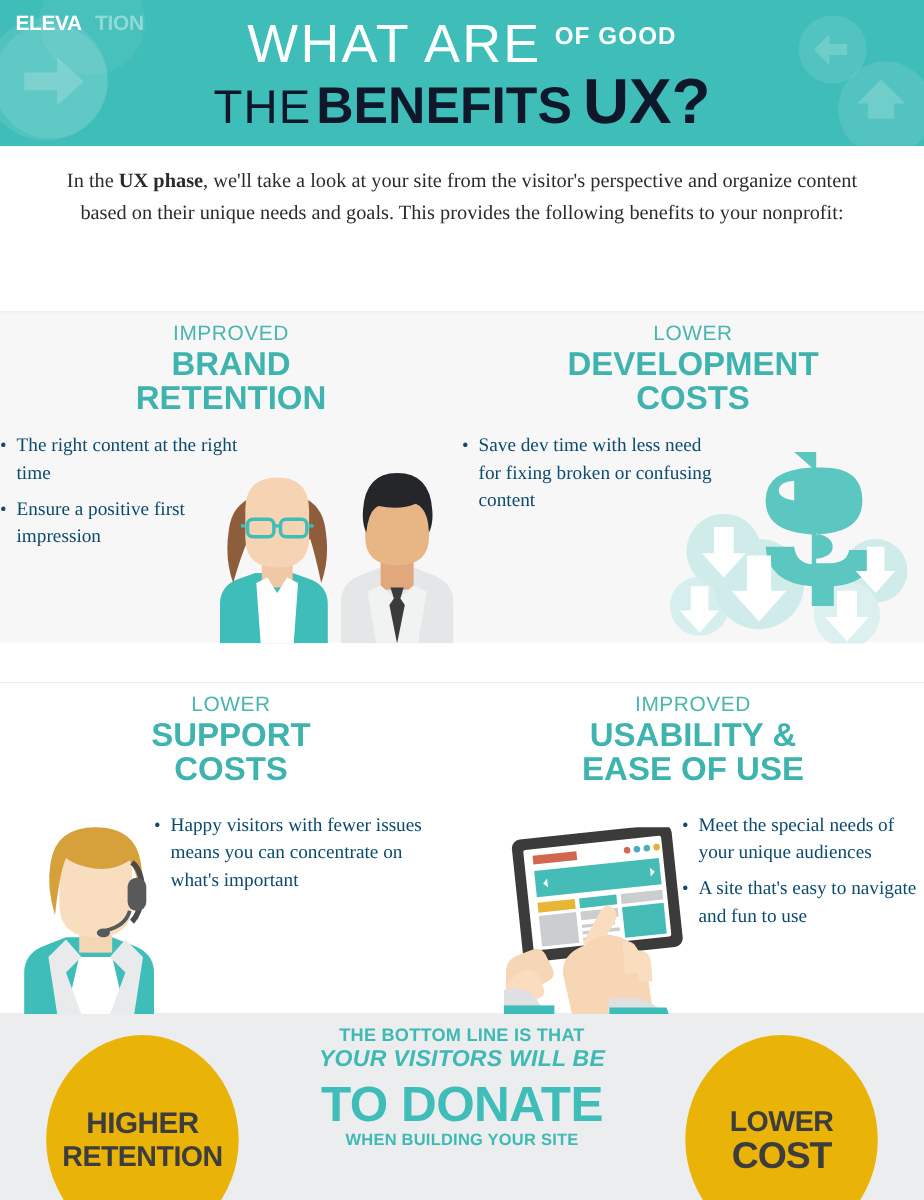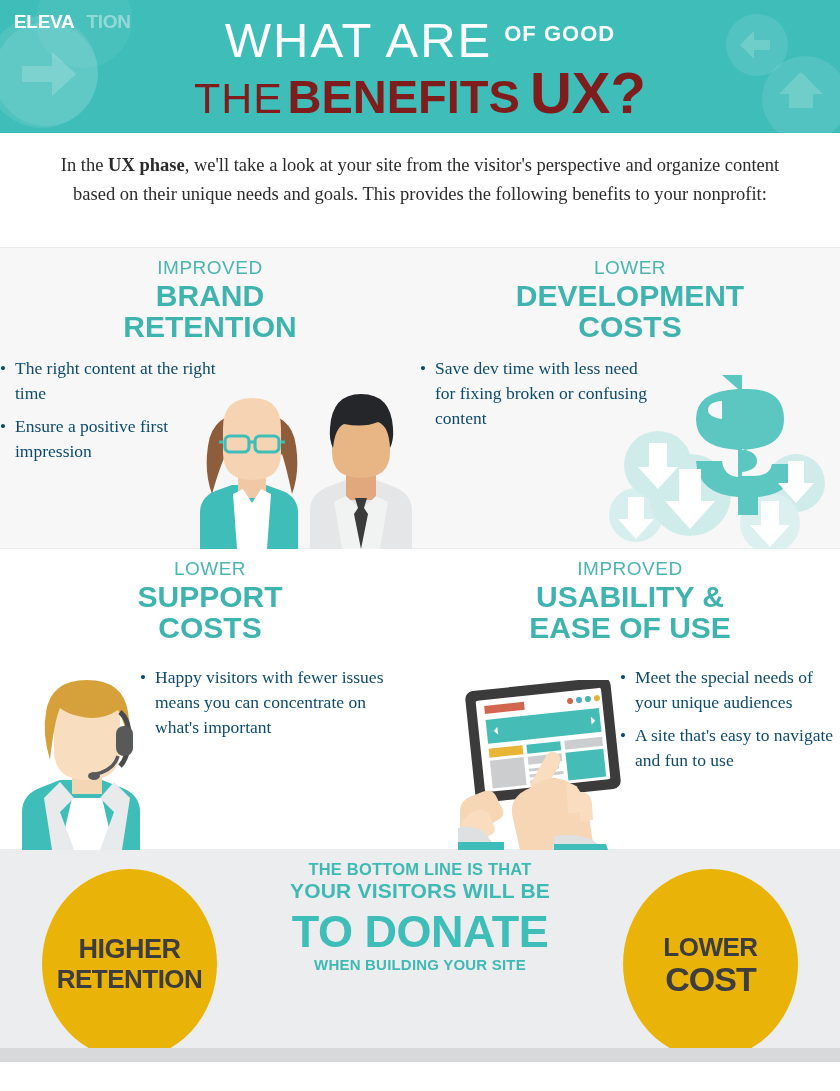--- a/index.html
+++ b/index.html
@@ -36,40 +36,40 @@
     position:absolute; left:0; right:0; top:12px;
     text-align:center; color:#fff; white-space:nowrap;
   }
   .t-what { font-size:49px; font-weight:300; letter-spacing:2px; }
   .t-ofgood {
     font-size:22px; font-weight:bold; letter-spacing:1px;
     position:relative; top:-16px; margin-left:12px;
   }
   .t-l2 {
     position:absolute; left:0; right:0; top:59px;
-    text-align:center; color:#7f1d1d; white-space:nowrap;
+    text-align:center; color:#0f172a; white-space:nowrap;
   }
   .t-the { font-size:43px; font-weight:300; letter-spacing:1px; }
   .t-benefits { font-size:47px; font-weight:bold; letter-spacing:0px; }
   .t-ux { font-size:58px; font-weight:bold; letter-spacing:0px; margin-left:10px; }
   .t-q { font-size:58px; font-weight:bold; }
 
   
   .intro {
     position:relative; width:840px; height:114px; background:#ffffff;
     padding:18px 48px 0 48px; text-align:center;
   }
   .intro p {
     font-size:18.5px; line-height:29px; color:#2b2b2b;
     font-family:"Liberation Serif", serif;
   }
   .intro b { font-weight:bold; }
 
   
-  .row { position:relative; width:840px; height:301px; display:flex; }
+  .row { position:relative; width:840px; height:301px; display:flex;margin-top:36px; }
   .row-1 { background:#f7f7f7; border-top:1px solid #ededed; }
   .row-2 { background:#ffffff; border-top:1px solid #ededed; }
   .cell { position:relative; width:420px; height:301px; overflow:hidden; }
 
   .head-block { position:relative; z-index:4; padding-top:8px; text-align:center; }
   .eyebrow {
     font-size:19px; letter-spacing:0.5px; color:#4bb5b0;
     font-weight:normal; line-height:24px;
   }
   .bigtitle {
@@ -104,21 +104,21 @@
   .oval-l { left:42px; top:20px; width:175px; height:190px; }
   .oval-r { right:42px; top:20px; width:175px; height:190px; }
   .ov-t1 { font-size:27px; font-weight:bold; color:#3d3d3d; letter-spacing:-0.5px; line-height:30px; }
   .ov-t2 { font-size:26px; font-weight:bold; color:#3d3d3d; letter-spacing:-0.5px; line-height:30px; }
   .ov-big { font-size:34px; font-weight:bold; color:#3d3d3d; letter-spacing:-1px; line-height:35px; }
 
   .center-msg {
     position:absolute; left:218px; top:10px; width:404px; text-align:center;
   }
   .cm-1 { font-size:16.5px; font-weight:bold; color:#3fb9b4; letter-spacing:0.2px; line-height:20px; }
-  .cm-2 { font-size:21px; font-weight:bold; color:#3fb9b4; letter-spacing:0.2px; line-height:24px; }
+  .cm-2 { font-size:21px; font-weight:bold; color:#3fb9b4; letter-spacing:0.2px; line-height:24px;font-style:italic; }
   .cm-big {
     font-size:45px; font-weight:bold; color:#3fbdb8;
     letter-spacing:-0.5px; line-height:47px; margin-top:5px;
   }
   .cm-3 { font-size:22px; font-weight:bold; color:#3fb9b4; letter-spacing:0.2px; line-height:26px; margin-top:6px; }
   .cm-4 { font-size:15px; font-weight:bold; color:#3fb9b4; letter-spacing:0.2px; line-height:19px; }
 
   .footer-strip {
     position:absolute; left:0; bottom:0; width:840px; height:14px; background:#d8d9da;
   }

